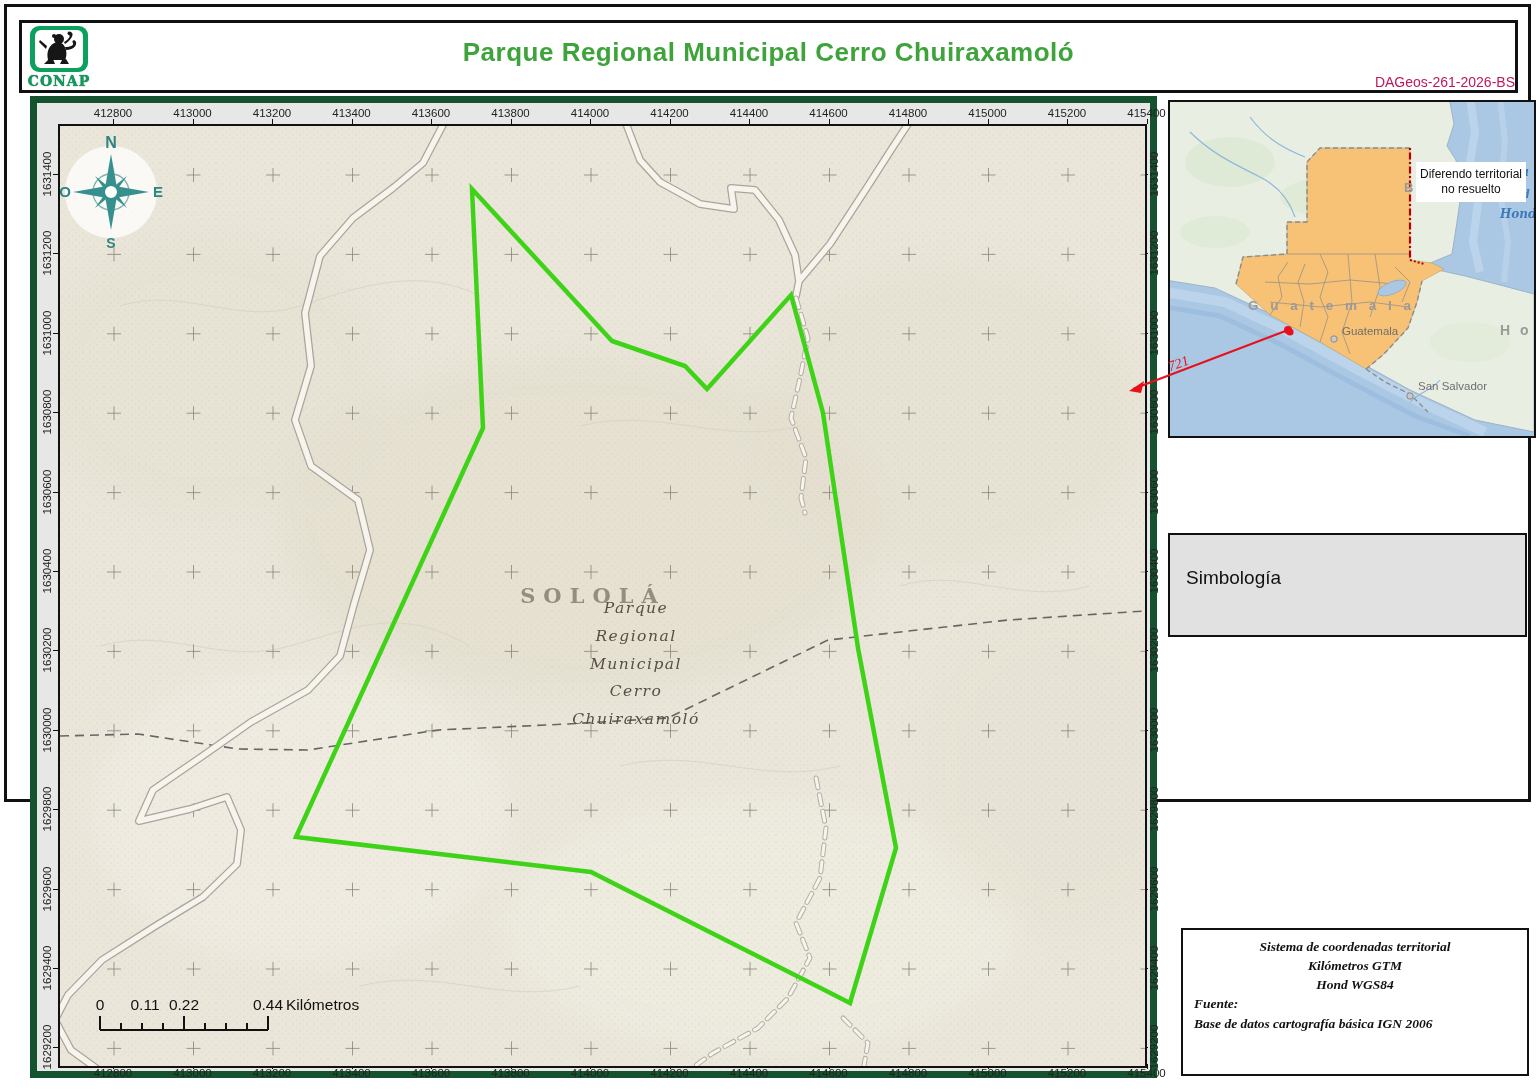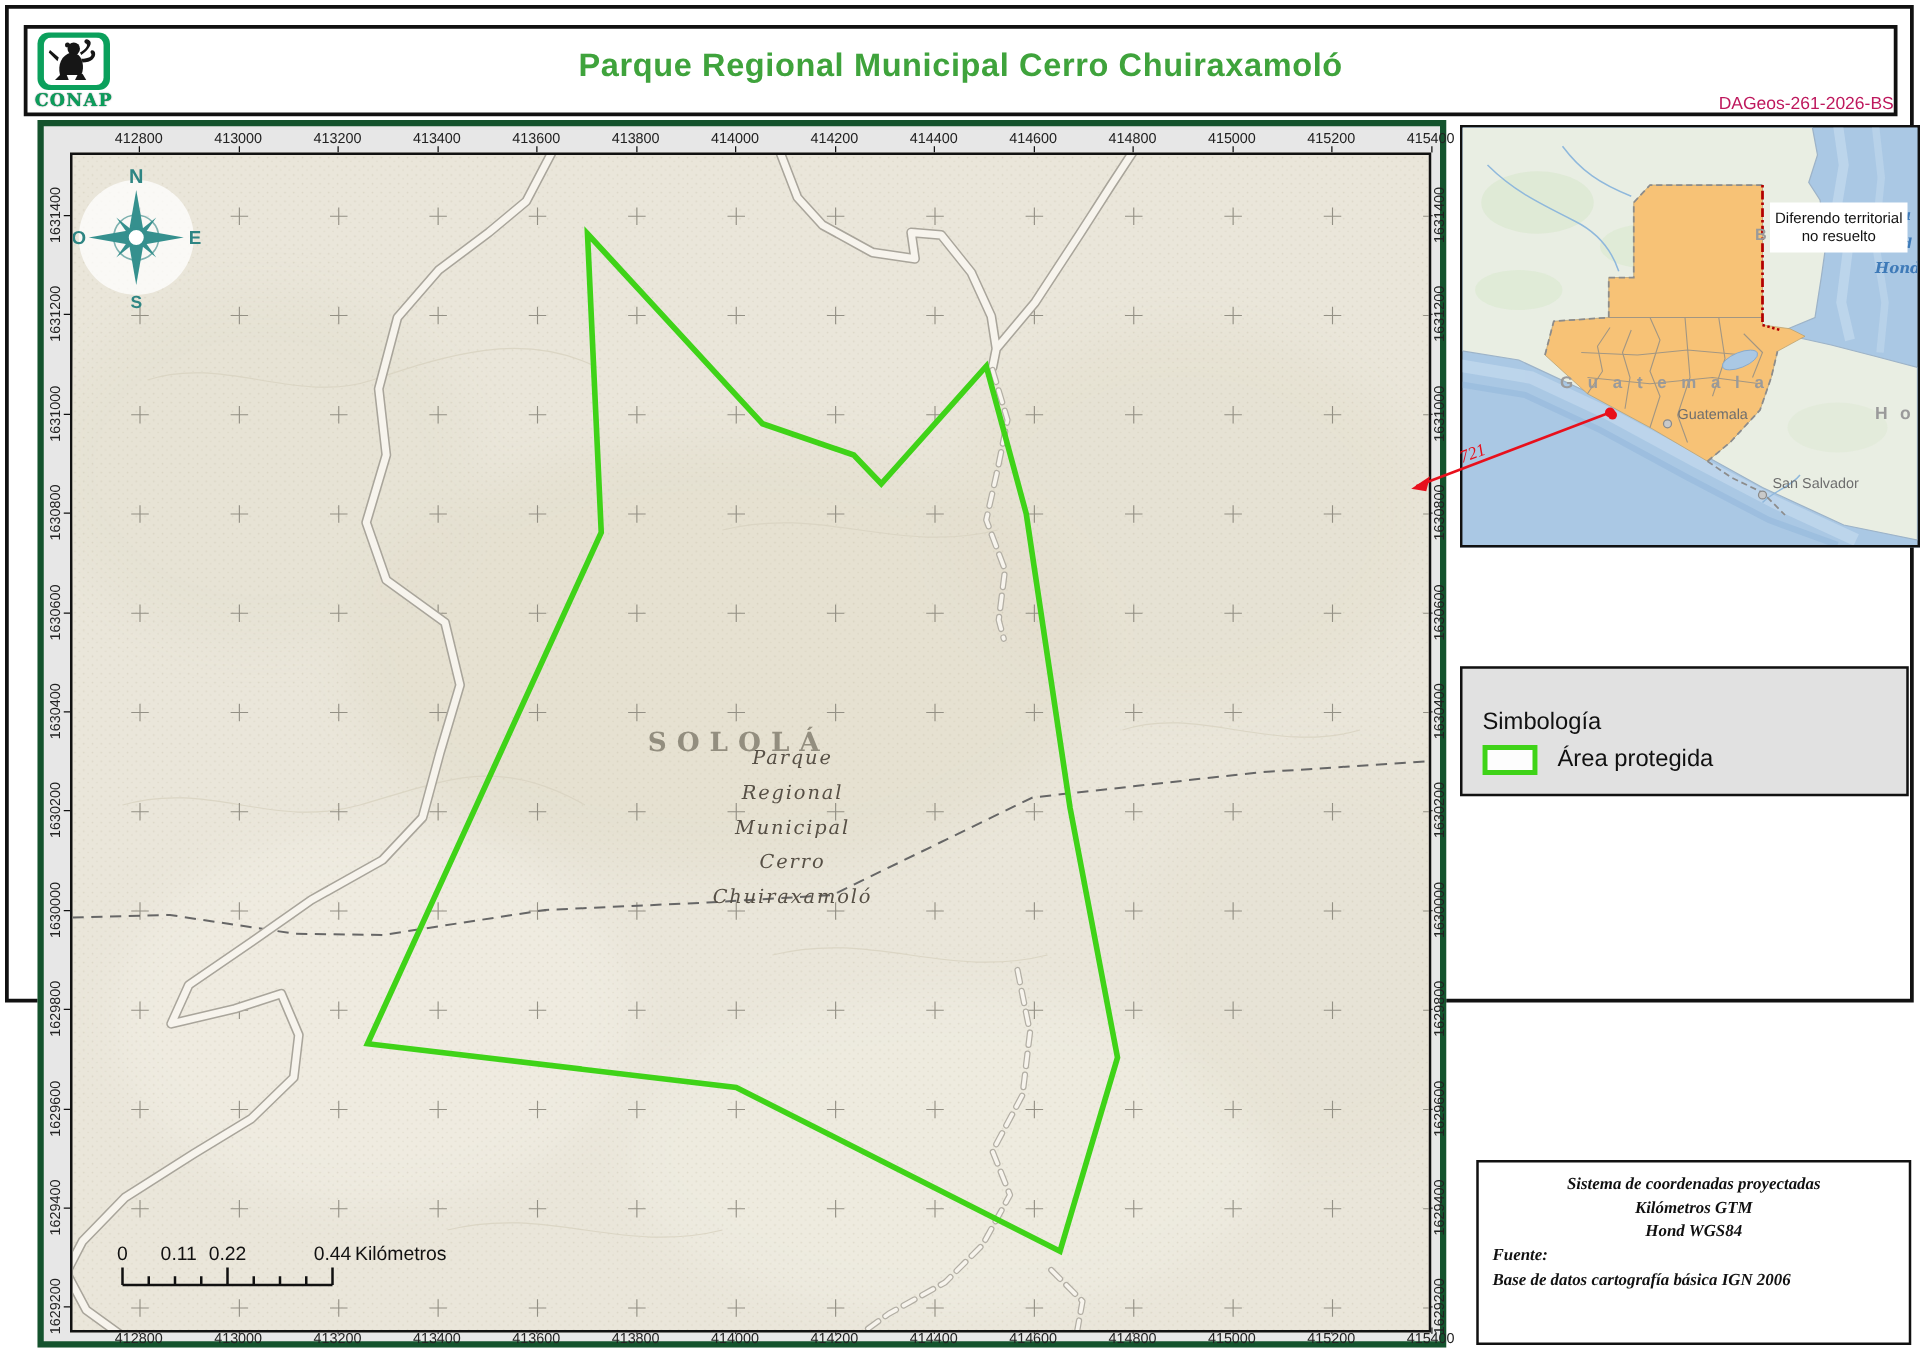--- a/index.html
+++ b/index.html
@@ -12,21 +12,21 @@
   #map-title{position:absolute;left:0;right:0;top:14px;text-align:center;font-size:26px;font-weight:600;
     color:#3fa33c;letter-spacing:.5px;}
   #logo{position:absolute;left:24px;top:26px;width:70px;text-align:center;z-index:3;}
   #logo-frame{width:58px;height:46px;margin:0 auto;background:#0ba05c;border-radius:9px;position:relative;}
   #logo-frame svg{position:absolute;left:5px;top:4px;}
   #logo-text{font-family:"DejaVu Serif",serif;font-weight:bold;color:#0b9e5a;font-size:14px;letter-spacing:1px;margin-top:1px;
     text-shadow:0 0 1px #133;}
   #doc-id{position:absolute;top:74px;right:21px;font-size:14px;color:#be185d;}
 
   
-  #map-frame{position:absolute;left:30px;top:96px;width:1127px;height:982px;background:#e7e7e7;border:5px solid #14532d;box-sizing:border-box;}
+  #map-frame{position:absolute;left:30px;top:96px;width:1127px;height:982px;background:#e7e7e7;border:7px solid #14532d;box-sizing:border-box;}
   #map-inner{position:absolute;left:21px;top:21px;width:1085px;height:940px;border:2px solid #111;background:#eae6da;overflow:hidden;}
   .axis-x{position:absolute;transform:translateX(-50%);font-size:11.5px;color:#222;white-space:nowrap;}
   .axis-y{position:absolute;transform:translate(-50%,-50%) rotate(-90deg);font-size:11.5px;color:#222;white-space:nowrap;}
   .tick-x{position:absolute;width:1px;height:5px;background:#111;}
   .tick-y{position:absolute;width:5px;height:1px;background:#111;}
 
   
   #inset{position:absolute;left:1168px;top:100px;width:364px;height:334px;border:2px solid #111;background:#aac8e4;overflow:hidden;z-index:1;}
   #inset-note{position:absolute;left:246px;top:60px;width:106px;background:#fff;padding:5px 2px;
     font-size:12px;line-height:1.25;text-align:center;color:#111;}
@@ -527,26 +527,22 @@
 
   <svg id="arrow-overlay" viewBox="0 0 436 125">
     <line x1="188" y1="15" x2="33" y2="74" stroke="#e8101c" stroke-width="2"></line>
     <polygon points="29,76 44,66 41,78" fill="#e8101c"></polygon>
     <circle cx="188" cy="15" r="4" fill="#e8101c"></circle>
   </svg>
   <div id="ref-721">721</div>
 
   <div id="legend">
     <div id="legend-title">Simbología</div>
-    <div class="legend-row">
-      <div class="swatch" id="swatch-area"></div>
-      <div class="legend-label">Área protegida</div>
-    </div>
   </div>
 
   <div id="info-box">
-    <div class="info-center">Sistema de coordenadas proyectadas</div>
+    <div class="info-center">Sistema de coordenadas territorial</div>
     <div class="info-center">Kilómetros GTM</div>
     <div class="info-center">Hond WGS84</div>
     <div>Fuente:</div>
     <div class="info-just">Base de datos cartografía básica IGN 2006</div>
   </div>
 </div>
 
 </body></html>

